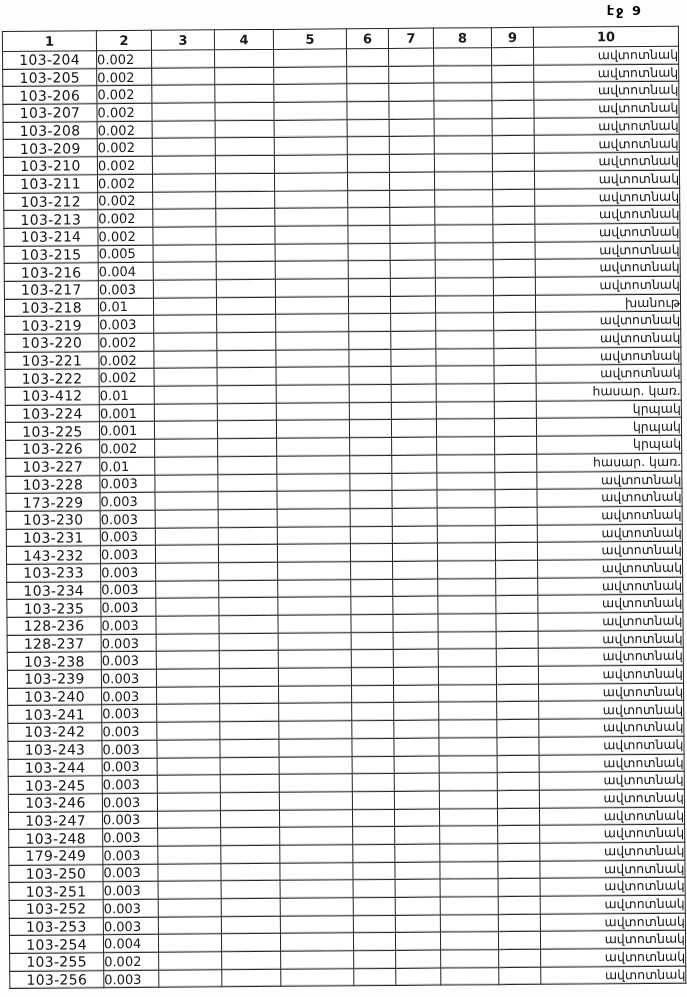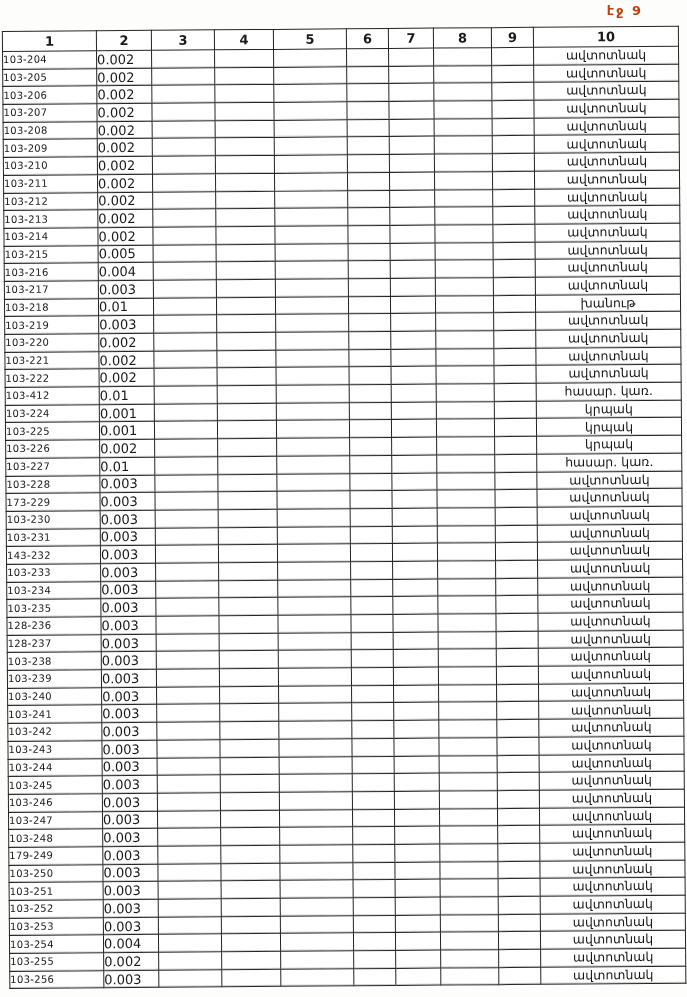--- a/index.html
+++ b/index.html
@@ -16,21 +16,21 @@
     position: absolute;
     inset: 0;
   }
   .page-label {
     position: absolute;
     top: 3px;
     right: 44px;
     font-size: 13px;
     font-weight: 700;
     letter-spacing: 2px;
-    color: #c2410c;
+    color: #000000;
   }
   table.doc-table {
     position: absolute;
     left: 6px;
     top: 31px;
     width: 676px;
     border-collapse: collapse;
     table-layout: fixed;
     transform: rotate(-0.45deg);
     transform-origin: 0% 55%;
@@ -52,31 +52,31 @@
     color: #1a1a1a;
   }
   tbody tr {
     height: 17.7px;
   }
   tbody td {
     
     box-shadow: inset 0 -1px 0 rgba(110,110,110,0.35);
   }
   td.c1 {
-    text-align: left;
+    text-align: center;
     padding-left: 5px;
-    font-size: 10px;
+    font-size: 14px;
     letter-spacing: 0.3px;
   }
   td.c2 {
     text-align: left;
     font-size: 13px;
   }
   td.c10 {
-    text-align: center;
+    text-align: right;
     padding-left: 4px;
     font-size: 12.5px;
   }
 </style>
 </head>
 <body>
 
 <div class="sheet">
 
   <div class="page-label">էջ 9</div>

